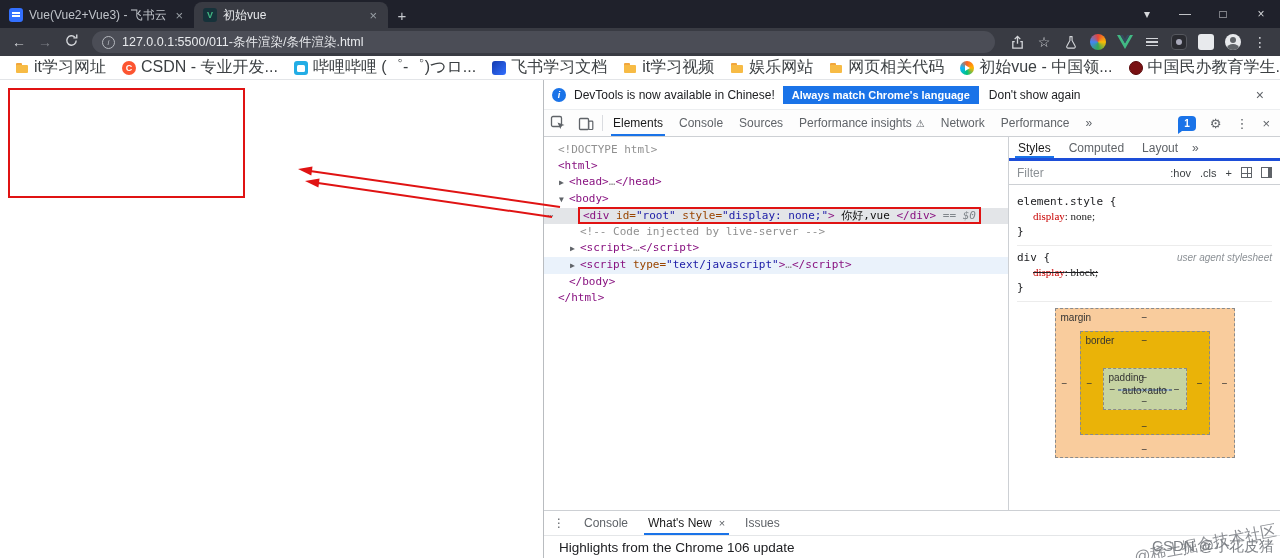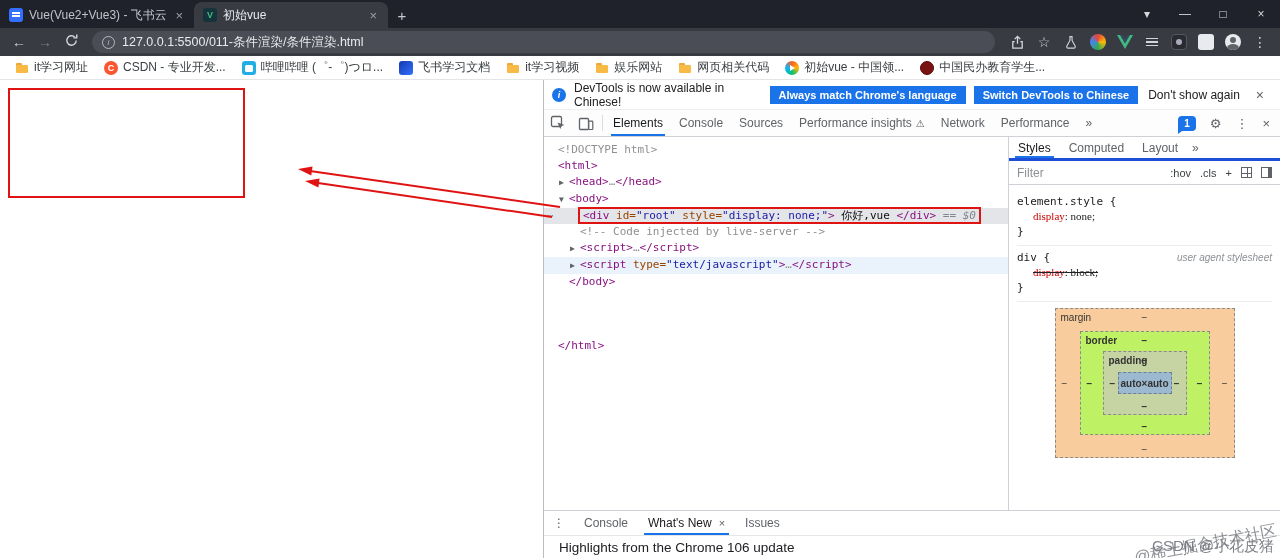--- a/index.html
+++ b/index.html
@@ -35,21 +35,21 @@
   .ic-ext-dark::after { content:""; width:6px; height:6px; border-radius:50%; background:#aab; }
   .ic-ext-light { border-radius:3px; background:#e8eaed; }
   .ic-lines { flex-direction:column; gap:2px; }
   .ic-lines i { display:block; width:12px; height:1.5px; background:#d3d5d9; }
   .ic-profile { border-radius:50%; background:#e8eaed; position:relative; overflow:hidden; }
   .ic-profile::before { content:""; position:absolute; left:5px; top:3px; width:6px; height:6px; border-radius:50%; background:#5f6368; }
   .ic-profile::after { content:""; position:absolute; left:2px; top:10px; width:12px; height:8px; border-radius:50%; background:#5f6368; }
 
   
   .bookmarks { height:24px; background:#fff; border-bottom:1px solid #e3e5e8; display:flex; align-items:center; padding:0 8px; gap:2px; }
-  .bm-item { display:flex; align-items:center; gap:5px; font-size:12px; color:#3c4043; padding:2px 7px; border-radius:4px; white-space:nowrap; }
+  .bm-item { display:flex; align-items:center; gap:5px; font-size:16px; color:#3c4043; padding:2px 7px; border-radius:4px; white-space:nowrap; }
   .bm-ic { width:14px; height:14px; flex:none; position:relative; }
   .ic-folder::before { content:""; position:absolute; left:1px; top:2px; width:6px; height:3px; background:#f2a63c; border-radius:1px 1px 0 0; }
   .ic-folder::after { content:""; position:absolute; left:1px; top:4px; right:1px; bottom:2px; background:#f7bb45; border-radius:1px; }
   .ic-csdn { background:#fc5531; border-radius:50%; color:#fff; }
   .ic-csdn::after { content:"C"; position:absolute; inset:0; font-size:9px; font-weight:bold; display:flex; align-items:center; justify-content:center; }
   .ic-bilibili { background:#23ade5; border-radius:3px; }
   .ic-bilibili::after { content:""; position:absolute; left:3px; top:4px; right:3px; bottom:3px; background:#fff; border-radius:1.5px; }
   .ic-feishu { background:linear-gradient(135deg,#133aaf,#3370ff); border-radius:3px; }
   .ic-tencent { border-radius:50%; background:conic-gradient(#ff6022,#ffb400,#00c27b,#0ab7ff,#ff6022); }
   .ic-tencent::after { content:""; position:absolute; left:5px; top:4px; border-left:5px solid #fff; border-top:3px solid transparent; border-bottom:3px solid transparent; }
@@ -120,21 +120,21 @@
   .rule-head { display:flex; align-items:baseline; }
   .rule-origin { margin-left:auto; color:#8b9095; font-style:italic; font-size:10px; font-family:"Liberation Sans","DejaVu Sans",sans-serif; }
   .decl { padding-left:16px;font-family:Liberation Serif, serif; }
   .decl .p { color:#c80000; }
   .decl .v { color:#1a1a1a; }
   .decl.struck { text-decoration:line-through; }
 
   .boxmodel-wrap { margin-top:6px; display:flex; justify-content:center; }
   .bm-ring { position:relative; border:1px dashed #8a8a8a; color:#333; }
   .ring-margin { width:180px; height:150px; background:#f9cc9d; padding:22px 24px; }
-  .ring-border { width:100%; height:100%; background:#bef264; padding:19px 22px;font-weight:bold; }
+  .ring-border { width:100%; height:100%; background:#eab308; padding:36px 22px; }
   .ring-padding { width:100%; height:100%; background:#c6d3a2; padding:20px 14px; }
   .bm-content { width:100%; height:100%; background:#9db9cf; border:1px dashed #6a7f8f; display:flex; align-items:center; justify-content:center; font-size:10px; }
   .ring-label { position:absolute; top:3px; left:5px; font-size:10px; }
   .d { position:absolute; font-size:10px; }
   .d-top { top:3px; left:50%; transform:translateX(-50%); }
   .d-bottom { bottom:2px; left:50%; transform:translateX(-50%); }
   .d-left { left:6px; top:50%; transform:translateY(-50%); }
   .d-right { right:6px; top:50%; transform:translateY(-50%); }
 
   .drawer { height:48px; border-top:1px solid #cdd0d4; display:flex; flex-direction:column; }
@@ -265,21 +265,20 @@
     <div class="page">
       <div class="demo-box"></div>
     </div>
 
     <div class="devtools">
 
       <div class="notif">
         <span class="notif-info">i</span>
         <span class="notif-text">DevTools is now available in Chinese!</span>
         <button class="notif-btn">Always match Chrome's language</button>
-        <button class="notif-btn">Switch DevTools to Chinese</button>
         <span class="notif-dismiss">Don't show again</span>
         <span class="notif-close">×</span>
       </div>
 
       <div class="dt-toolbar">
         <span class="dt-icon">
           <svg width="16" height="16" viewBox="0 0 16 16">
               <rect x="1.5" y="1.5" width="10" height="10" rx="1.5" fill="none" stroke="#5f6368" stroke-width="1.3"></rect>
               <path d="M7.5 7.5l7 2.5-3 1.1-1.1 3z" fill="#5f6368"></path>
             </svg>
@@ -326,21 +325,21 @@
           <div class="dom-tree">
               <div class="code-row" style="padding-left: 14px;"><span><span class="tk-doctype">&lt;!DOCTYPE html&gt;</span></span></div>
               <div class="code-row" style="padding-left: 14px;"><span><span class="tk-tag">&lt;html&gt;</span></span></div>
               <div class="code-row" style="padding-left: 25px;"><span class="exp">▶</span><span><span class="tk-tag">&lt;head&gt;</span><span class="tk-dim">…</span><span class="tk-tag">&lt;/head&gt;</span></span></div>
               <div class="code-row" style="padding-left: 25px;"><span class="exp">▼</span><span><span class="tk-tag">&lt;body&gt;</span></span></div>
               <div class="code-row selected" style="padding-left: 36px;"><span class="gutter-dots">⋯</span><span class="annotated"><span class="tk-tag">&lt;div</span><span class="tk-attr"> id=</span><span class="tk-val">"root"</span><span class="tk-attr"> style=</span><span class="tk-val">"display: none;"</span><span class="tk-tag">&gt;</span><span class="tk-txt"> 你好,vue </span><span class="tk-tag">&lt;/div&gt;</span><span class="tk-mark"> == $0</span></span></div>
               <div class="code-row" style="padding-left: 36px;"><span><span class="tk-com">&lt;!-- Code injected by live-server --&gt;</span></span></div>
               <div class="code-row" style="padding-left: 36px;"><span class="exp">▶</span><span><span class="tk-tag">&lt;script&gt;</span><span class="tk-dim">…</span><span class="tk-tag">&lt;/script&gt;</span></span></div>
               <div class="code-row hovered" style="padding-left: 36px;"><span class="exp">▶</span><span><span class="tk-tag">&lt;script</span><span class="tk-attr"> type=</span><span class="tk-val">"text/javascript"</span><span class="tk-tag">&gt;</span><span class="tk-dim">…</span><span class="tk-tag">&lt;/script&gt;</span></span></div>
               <div class="code-row" style="padding-left: 25px;"><span><span class="tk-tag">&lt;/body&gt;</span></span></div>
-              <div class="code-row" style="padding-left: 14px; margin-top: 48px;"><span><span class="tk-tag">&lt;/html&gt;</span></span></div>
+              <div class="code-row" style="padding-left: 14px;"><span><span class="tk-tag">&lt;/html&gt;</span></span></div>
             </div>
         </div>
 
         <div class="styles-pane">
           <div class="sp-tabs">
               <div class="sp-tab active">Styles</div>
               <div class="sp-tab">Computed</div>
               <div class="sp-tab">Layout</div>
               <div class="sp-more">»</div>
             </div>

